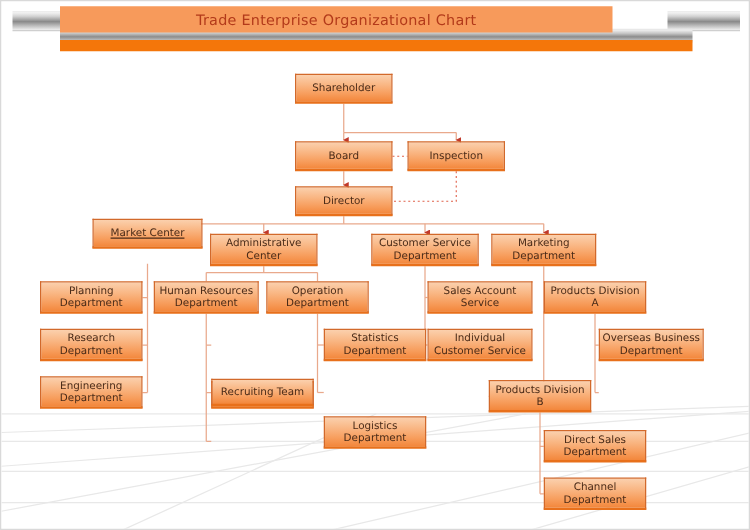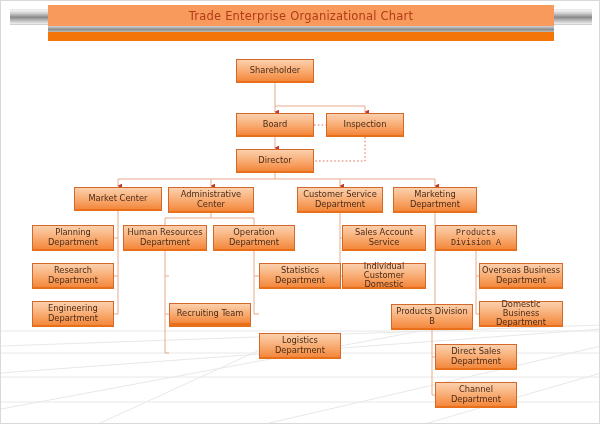--- a/index.html
+++ b/index.html
@@ -31,21 +31,21 @@
     border-top:1px solid #e8e8e8;
     border-bottom:1px solid #cfcfcf;
   }
   #metal-left {left:9px;  top:8px;  width:58px;}
   #metal-right{left:533px;top:8px;  width:58px;}
   #metal-mid  {left:47px; top:22px; width:506px;height:9px;
     background:linear-gradient(to bottom,#efefef 0%,#c6c6c6 30%,#8d8d8d 60%,#cccccc 100%);}
 
   #banner{
     position:absolute;z-index:3;
-    left:47px;top:4px;width:506px;height:21px;
+    left:47px;top:4px;width:442px;height:21px;
     background:#f79a5b;
     display:flex;align-items:center;justify-content:center;
   }
   #banner-title{
     font-size:11.5px;color:#b33a1a;letter-spacing:.2px;white-space:nowrap;
   }
   #banner-under{
     position:absolute;z-index:3;
     left:47px;top:31px;width:506px;height:9px;
     background:#f4760a;
@@ -155,21 +155,21 @@
       </div>
       <div class="node" style="left: 235px; top: 112px; width: 78px; height: 24px;">
         <span>Board</span>
       </div>
       <div class="node" style="left: 325px; top: 112px; width: 78px; height: 24px; text-align: right;">
         <span>Inspection</span>
       </div>
       <div class="node" style="left: 235px; top: 148px; width: 78px; height: 24px;">
         <span>Director</span>
       </div>
-      <div class="node" style="left: 73px; top: 186px; width: 88px; height: 24px;">
+      <div class="node" style="left: 73px; top: 174px; width: 88px; height: 24px; text-decoration: underline;">
         <span>Market Center</span>
       </div>
       <div class="node" style="left: 296px; top: 186px; width: 86px; height: 26px;">
         <span>Customer Service Department</span>
       </div>
       <div class="node" style="left: 167px; top: 186px; width: 86px; height: 26px;">
         <span>Administrative Center</span>
       </div>
       <div class="node" style="left: 392px; top: 186px; width: 84px; height: 26px;">
         <span>Marketing Department</span>
@@ -198,31 +198,28 @@
       <div class="node" style="left: 258px; top: 262px; width: 82px; height: 26px;">
         <span>Statistics Department</span>
       </div>
       <div class="node" style="left: 258px; top: 300px; width: 82px; height: 26px; margin-top: 32px;">
         <span>Logistics Department</span>
       </div>
       <div class="node" style="left: 341px; top: 224px; width: 84px; height: 26px;">
         <span>Sales Account Service</span>
       </div>
       <div class="node" style="left: 341px; top: 262px; width: 84px; height: 26px;">
-        <span>Individual Customer Domestic</span>
-      </div>
-      <div class="node" style="left: 434px; top: 224px; width: 82px; height: 26px; font-family: Liberation Mono, monospace;">
+        <span>Individual Customer Service</span>
+      </div>
+      <div class="node" style="left: 434px; top: 224px; width: 82px; height: 26px;">
         <span>Products Division A</span>
       </div>
       <div class="node" style="left: 478px; top: 262px; width: 84px; height: 26px;">
         <span>Overseas Business Department</span>
       </div>
-      <div class="node" style="left: 478px; top: 300px; width: 84px; height: 26px;">
-        <span>Domestic Business Department</span>
-      </div>
       <div class="node" style="left: 390px; top: 303px; width: 82px; height: 26px;">
         <span>Products Division B</span>
       </div>
       <div class="node" style="left: 434px; top: 343px; width: 82px; height: 26px;">
         <span>Direct Sales Department</span>
       </div>
       <div class="node" style="left: 434px; top: 381px; width: 82px; height: 26px;">
         <span>Channel Department</span>
       </div>
     </div>

